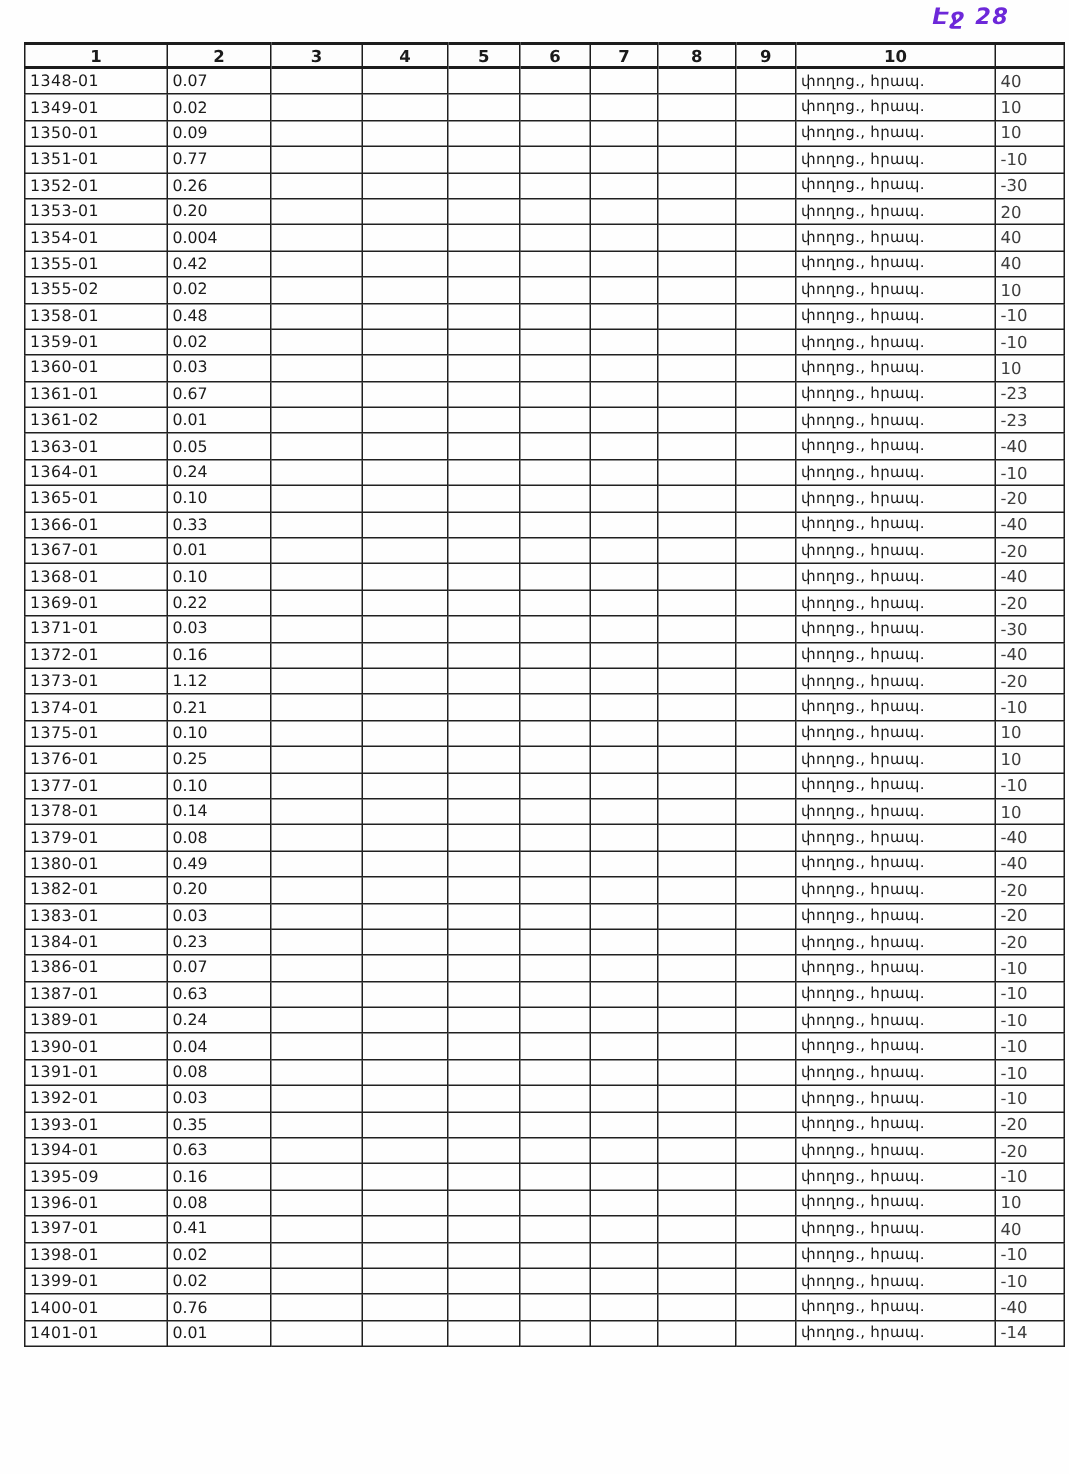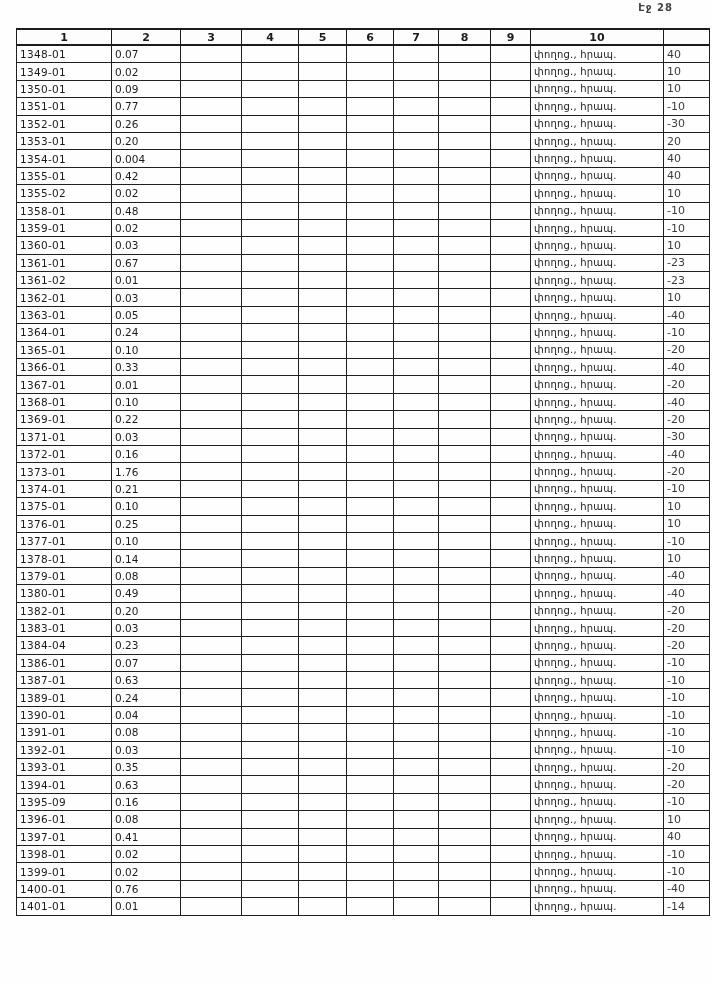--- a/index.html
+++ b/index.html
@@ -15,24 +15,25 @@
   .page {
     position: relative;
     width: 713px;
     height: 983px;
     background: #fefefe;
   }
   .page-label {
     position: absolute;
     top: 2px;
     right: 40px;
-    font-size: 10px;
+    font-size: 15px;
     font-weight: bold;
     letter-spacing: 1px;
-    color: #404040;
+    color: #6d28d9;
+    font-style: italic;
   }
   table.doc-table {
     position: absolute;
     left: 16px;
     top: 28px;
     border-collapse: collapse;
     table-layout: fixed;
     font-size: 10.5px;
     color: #1b1b1b;
   }
@@ -301,33 +302,20 @@
           <td></td>
           <td></td>
           <td></td>
           <td></td>
           <td></td>
           <td></td>
           <td class="c-note">փողոց., հրապ.</td>
           <td class="c-margin">-23</td>
         </tr>
         <tr>
-          <td class="c-id">1362-01</td>
-          <td class="c-val">0.03</td>
-          <td></td>
-          <td></td>
-          <td></td>
-          <td></td>
-          <td></td>
-          <td></td>
-          <td></td>
-          <td class="c-note">փողոց., հրապ.</td>
-          <td class="c-margin">10</td>
-        </tr>
-        <tr>
           <td class="c-id">1363-01</td>
           <td class="c-val">0.05</td>
           <td></td>
           <td></td>
           <td></td>
           <td></td>
           <td></td>
           <td></td>
           <td></td>
           <td class="c-note">փողոց., հրապ.</td>
@@ -432,21 +420,21 @@
           <td></td>
           <td></td>
           <td></td>
           <td></td>
           <td></td>
           <td class="c-note">փողոց., հրապ.</td>
           <td class="c-margin">-40</td>
         </tr>
         <tr>
           <td class="c-id">1373-01</td>
-          <td class="c-val">1.76</td>
+          <td class="c-val">1.12</td>
           <td></td>
           <td></td>
           <td></td>
           <td></td>
           <td></td>
           <td></td>
           <td></td>
           <td class="c-note">փողոց., հրապ.</td>
           <td class="c-margin">-20</td>
         </tr>
@@ -561,21 +549,21 @@
           <td></td>
           <td></td>
           <td></td>
           <td></td>
           <td></td>
           <td></td>
           <td class="c-note">փողոց., հրապ.</td>
           <td class="c-margin">-20</td>
         </tr>
         <tr>
-          <td class="c-id">1384-04</td>
+          <td class="c-id">1384-01</td>
           <td class="c-val">0.23</td>
           <td></td>
           <td></td>
           <td></td>
           <td></td>
           <td></td>
           <td></td>
           <td></td>
           <td class="c-note">փողոց., հրապ.</td>
           <td class="c-margin">-20</td>

